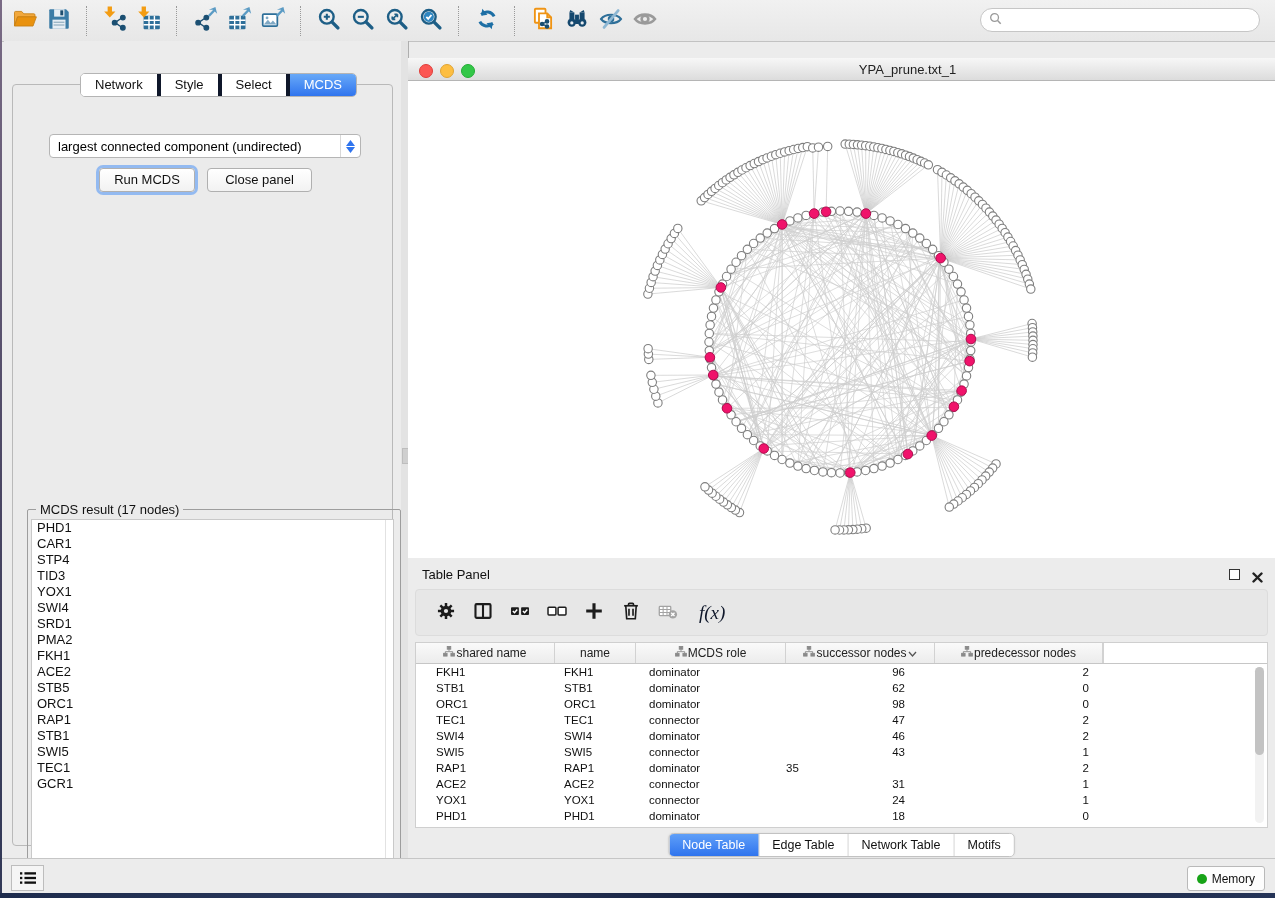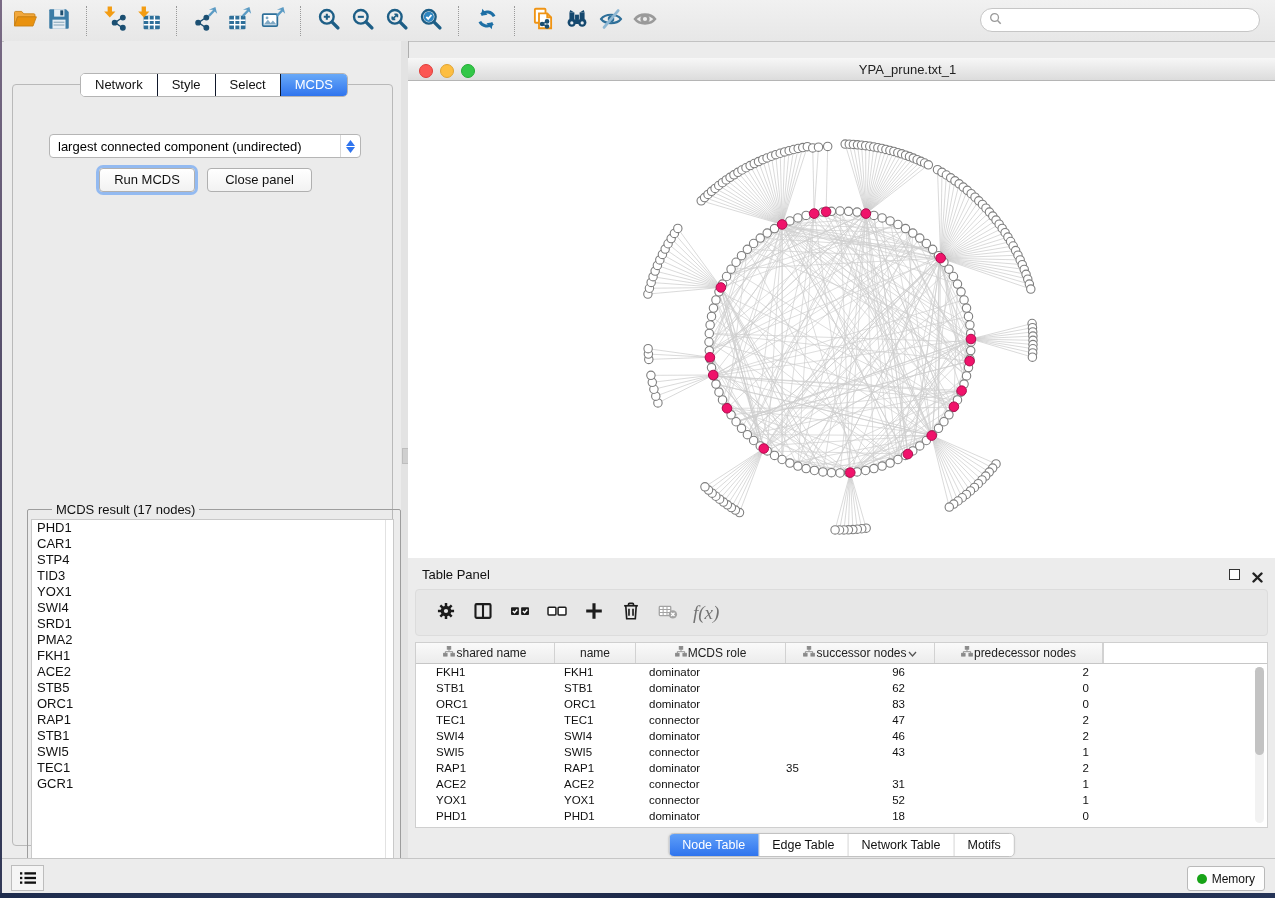--- a/index.html
+++ b/index.html
@@ -16,55 +16,55 @@
   .search-box{position:absolute;right:15px;top:8px;width:280px;height:24px;background:#fff;border:1px solid #c6c6c6;
               border-radius:12px;display:flex;align-items:center;padding-left:8px;box-sizing:border-box;}
   .search-box input{border:none;outline:none;background:transparent;font-size:12px;width:230px;margin-left:5px;}
   
   .control-panel{position:absolute;left:2px;top:41px;width:397px;height:817px;background:#ececec;}
   .panel-title-row{position:absolute;left:0;top:0;width:100%;height:26px;}
   .panel-title{position:absolute;left:12px;top:6px;font-size:13px;color:#111;}
   .win-mini{position:absolute;top:7px;width:11px;height:11px;}
   .float-btn{border:1.5px solid #333;background:#fff;box-sizing:border-box;}
   .ctrl-tabs{position:absolute;left:76px;top:32px;display:flex;border:1px solid #b4b4b4;border-radius:5px;background:#fff;overflow:hidden;height:22px;}
-  .ctrl-tab{font-size:13px;color:#111;padding:3px 14px;border-right:1px solid #0f172a;background:#fff;cursor:default;}
+  .ctrl-tab{font-size:13px;color:#111;padding:3px 14px;border-right:4px solid #0f172a;background:#fff;cursor:default;}
   .ctrl-tab:last-child{border-right:none;}
   .ctrl-tab.active{background:linear-gradient(#68a9f8,#2f74ee);color:#fff;}
   .inner-panel{position:absolute;left:8px;top:43px;width:381px;height:762px;background:#ebebeb;
                border:1px solid #b9b9b9;border-radius:4px;box-sizing:border-box;}
   .opt-label{position:absolute;left:0;top:28px;width:100%;text-align:center;font-size:13px;color:#111;}
   .dropdown{position:absolute;left:36px;top:49px;width:312px;height:24px;background:#fff;border:1px solid #b5b5b5;
             border-radius:4px;box-sizing:border-box;display:flex;align-items:center;font-size:13px;}
   .dropdown .dd-text{flex:1;padding-left:8px;white-space:nowrap;overflow:hidden;}
   .dd-stepper{width:19px;height:22px;border-left:1px solid #d8d8d8;display:flex;flex-direction:column;align-items:center;justify-content:center;gap:1px;}
   .aqua-btn{position:absolute;height:24px;background:linear-gradient(#ffffff,#f2f2f2);border:1px solid #b0b0b0;
             border-radius:4px;font-size:13px;color:#111;text-align:center;line-height:22px;box-sizing:border-box;}
   .focus-ring{box-shadow:0 0 0 3px rgba(100,160,245,.65);}
   .group-box{position:absolute;left:14px;top:424px;width:372px;height:372px;border:1px solid #9d9d9d;border-radius:2px;}
-  .group-legend{position:absolute;left:8px;top:-8px;background:#ebebeb;padding:0 4px;font-size:13px;color:#111;margin-left:16px;}
+  .group-legend{position:absolute;left:8px;top:-8px;background:#ebebeb;padding:0 4px;font-size:13px;color:#111;}
   .mcds-list{position:absolute;left:3px;top:9px;width:363px;height:358px;background:#fff;border:1px solid #c9c9c9;
              box-sizing:border-box;overflow:hidden;}
   .mcds-item{font-size:13px;color:#111;line-height:16px;padding-left:5px;}
   .mcds-scroll{position:absolute;right:14px;top:10px;width:1px;height:356px;background:#e2e2e2;}
   
   .v-splitter{position:absolute;left:399px;top:41px;width:7px;height:817px;background:#e3e3e3;border-right:1px solid #aeaeae;}
   .v-handle{position:absolute;left:1px;top:407px;width:5px;height:14px;background:#cfcfcf;border:1px solid #bdbdbd;}
   
   .network-frame{position:absolute;left:406px;top:41px;width:999px;height:517px;margin-top:17px;}
   .nf-titlebar{position:absolute;left:0;top:0;width:100%;height:23px;background:linear-gradient(#f7f7f7,#dcdcdc);
                border-bottom:1px solid #b5b5b5;box-sizing:border-box;}
   .traffic{position:absolute;top:5.5px;width:12px;height:12px;border-radius:50%;}
   .nf-title{position:absolute;left:0;top:4px;width:100%;text-align:center;font-size:13px;color:#222;}
   .nf-canvas{position:absolute;left:0;top:23px;width:867px;height:494px;background:#fff;}
   
   .table-panel{position:absolute;left:406px;top:558px;width:867px;height:300px;background:#ececec;}
   .tp-toolbar{position:absolute;left:7px;top:31px;width:853px;height:47px;background:#e7e7e7;border:1px solid #dcdcdc;
               border-radius:4px;box-sizing:border-box;display:flex;align-items:center;padding-left:12px;}
   .tp-btn{width:36px;height:30px;display:flex;align-items:center;justify-content:center;margin-right:1px;}
-  .fx-label{font-family:"Liberation Serif",serif;font-style:italic;font-size:19px;color:#737373;margin-left:6px;}
+  .fx-label{font-family:"Liberation Serif",serif;font-style:italic;font-size:19px;color:#0f172a;margin-left:12px;}
   .data-table{position:absolute;left:7px;top:84px;width:853px;height:186px;background:#fff;border:1px solid #cfcfcf;box-sizing:border-box;overflow:hidden;}
   .dt-header{display:flex;height:20px;background:linear-gradient(#fafafa,#ececec);border-bottom:1px solid #c6c6c6;}
   .dt-hcell{display:flex;align-items:center;font-size:12px;color:#222;border-right:1px solid #d2d2d2;box-sizing:border-box;justify-content:center;gap:1px;}
   .dt-row{display:flex;height:16px;align-items:center;}
   .dt-cell{font-size:11.5px;color:#111;box-sizing:border-box;white-space:nowrap;overflow:hidden;}
   .dt-scroll{position:absolute;right:3px;top:24px;width:9px;height:156px;background:#f2f2f2;border-radius:5px;}
   .dt-thumb{position:absolute;left:0;top:0;width:9px;height:88px;background:#c3c3c3;border-radius:5px;}
   .bottom-tabs{position:absolute;left:50%;transform:translateX(-50%);top:275px;display:flex;height:22px;
                border:1px solid #c2c2c2;border-radius:5px;background:#fff;overflow:hidden;box-shadow:0 0 2px rgba(0,0,0,.08);}
   .b-tab{font-size:12.5px;color:#111;padding:4px 13px 0 13px;border-right:1px solid #c9c9c9;background:#fff;box-sizing:border-box;}
@@ -1145,21 +1145,21 @@
               <div class="dt-cell" style="width: 139px; padding-left: 20px;">STB1</div>
               <div class="dt-cell" style="width: 81px; padding-left: 9px;">STB1</div>
               <div class="dt-cell" style="width: 150px; padding-left: 13px;">dominator</div>
               <div class="dt-cell" style="width: 149px; text-align: right; padding-right: 30px;">62</div>
               <div class="dt-cell" style="width: 168px; text-align: right; padding-right: 14px;">0</div>
             </div>
             <div class="dt-row">
               <div class="dt-cell" style="width: 139px; padding-left: 20px;">ORC1</div>
               <div class="dt-cell" style="width: 81px; padding-left: 9px;">ORC1</div>
               <div class="dt-cell" style="width: 150px; padding-left: 13px;">dominator</div>
-              <div class="dt-cell" style="width: 149px; text-align: right; padding-right: 30px;">83</div>
+              <div class="dt-cell" style="width: 149px; text-align: right; padding-right: 30px;">98</div>
               <div class="dt-cell" style="width: 168px; text-align: right; padding-right: 14px;">0</div>
             </div>
             <div class="dt-row">
               <div class="dt-cell" style="width: 139px; padding-left: 20px;">TEC1</div>
               <div class="dt-cell" style="width: 81px; padding-left: 9px;">TEC1</div>
               <div class="dt-cell" style="width: 150px; padding-left: 13px;">connector</div>
               <div class="dt-cell" style="width: 149px; text-align: right; padding-right: 30px;">47</div>
               <div class="dt-cell" style="width: 168px; text-align: right; padding-right: 14px;">2</div>
             </div>
             <div class="dt-row">
@@ -1187,21 +1187,21 @@
               <div class="dt-cell" style="width: 139px; padding-left: 20px;">ACE2</div>
               <div class="dt-cell" style="width: 81px; padding-left: 9px;">ACE2</div>
               <div class="dt-cell" style="width: 150px; padding-left: 13px;">connector</div>
               <div class="dt-cell" style="width: 149px; text-align: right; padding-right: 30px;">31</div>
               <div class="dt-cell" style="width: 168px; text-align: right; padding-right: 14px;">1</div>
             </div>
             <div class="dt-row">
               <div class="dt-cell" style="width: 139px; padding-left: 20px;">YOX1</div>
               <div class="dt-cell" style="width: 81px; padding-left: 9px;">YOX1</div>
               <div class="dt-cell" style="width: 150px; padding-left: 13px;">connector</div>
-              <div class="dt-cell" style="width: 149px; text-align: right; padding-right: 30px;">52</div>
+              <div class="dt-cell" style="width: 149px; text-align: right; padding-right: 30px;">24</div>
               <div class="dt-cell" style="width: 168px; text-align: right; padding-right: 14px;">1</div>
             </div>
             <div class="dt-row">
               <div class="dt-cell" style="width: 139px; padding-left: 20px;">PHD1</div>
               <div class="dt-cell" style="width: 81px; padding-left: 9px;">PHD1</div>
               <div class="dt-cell" style="width: 150px; padding-left: 13px;">dominator</div>
               <div class="dt-cell" style="width: 149px; text-align: right; padding-right: 30px;">18</div>
               <div class="dt-cell" style="width: 168px; text-align: right; padding-right: 14px;">0</div>
             </div>
           </div>

